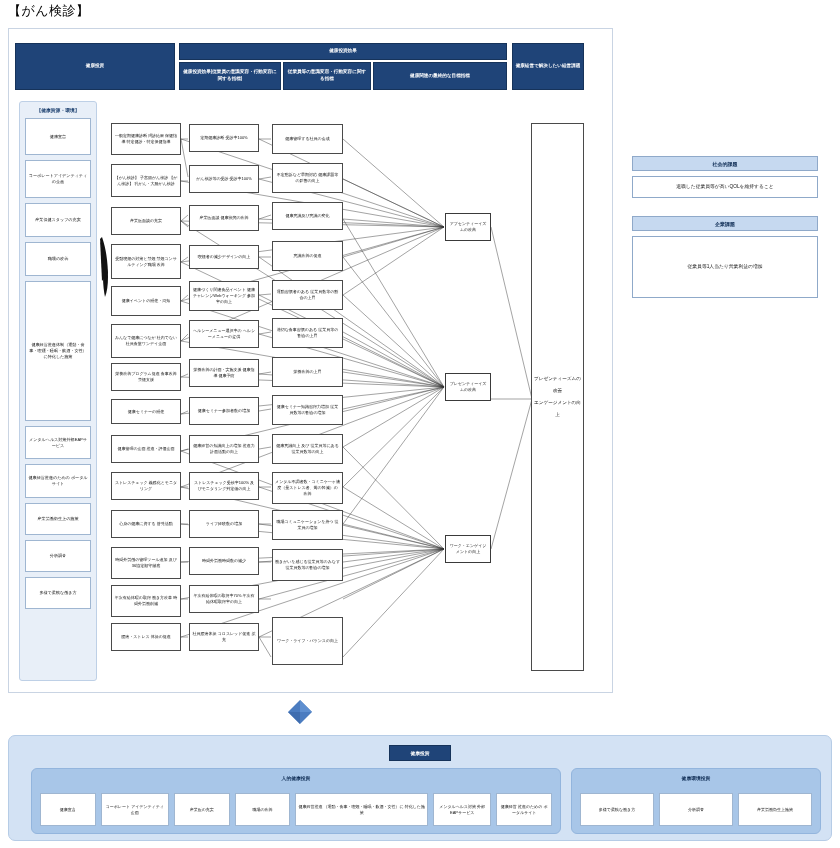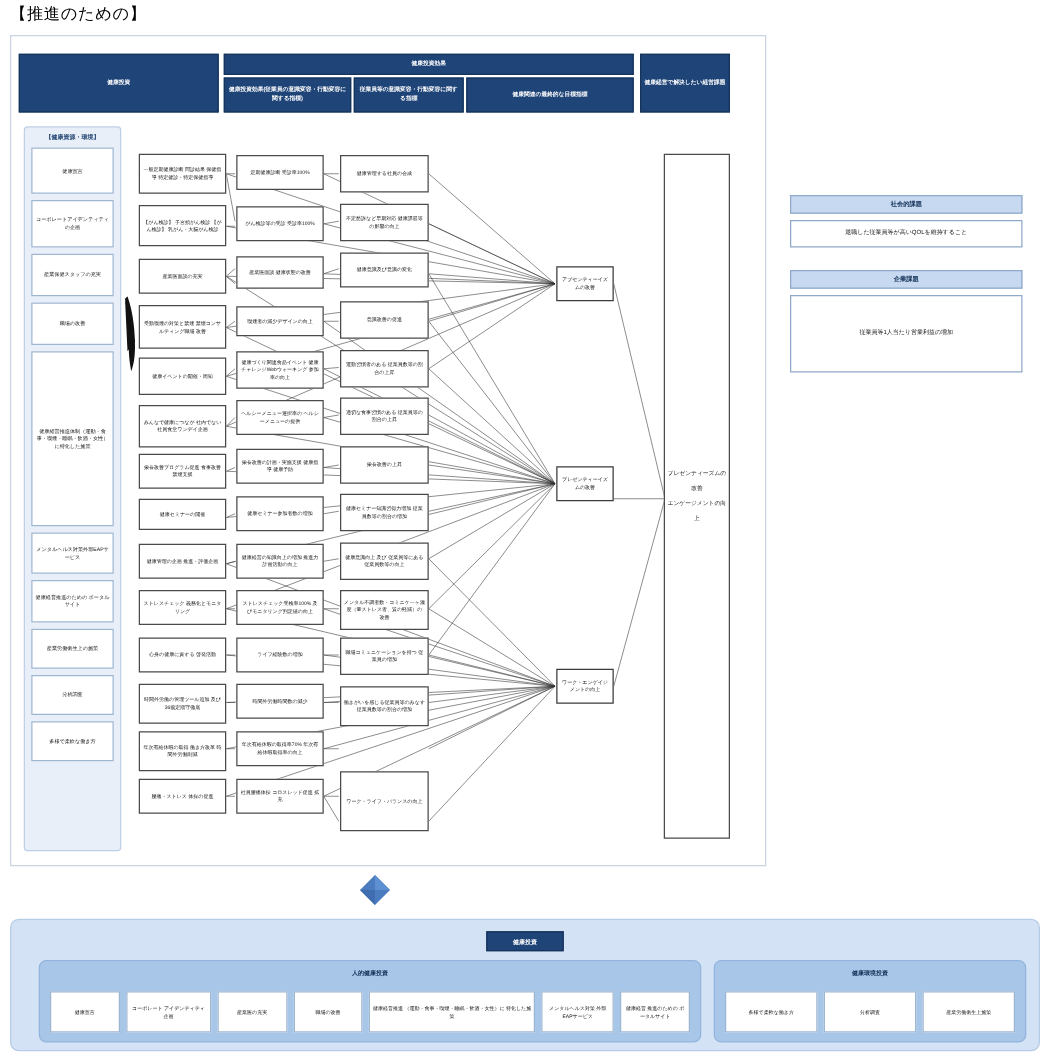--- a/index.html
+++ b/index.html
@@ -202,21 +202,21 @@
     line-height: 1.5;
     color: #111;
     padding: 2px 2px;
   }
 </style>
 </head>
 <body>
 
 <div id="page">
 
-  <div id="title">【推進のための】</div>
+  <div id="title">【がん検診】</div>
 
   <div id="map-frame">
 
     <div class="hdr" style="left:6px; top:14px; width:160px; height:47px;">健康投資</div>
     <div class="hdr" style="left:170px; top:14px; width:328px; height:17px;">健康投資効果</div>
     <div class="hdr" style="left:170px; top:33px; width:102px; height:28px;">健康投資効果(従業員の意識変容・行動変容に関する指標)</div>
     <div class="hdr" style="left:274px; top:33px; width:88px; height:28px;">従業員等の意識変容・行動変容に関する指標</div>
     <div class="hdr" style="left:364px; top:33px; width:134px; height:28px;">健康関連の最終的な目標指標</div>
     <div class="hdr" style="left:503px; top:14px; width:72px; height:47px;">健康経営で解決したい経営課題</div>
 

